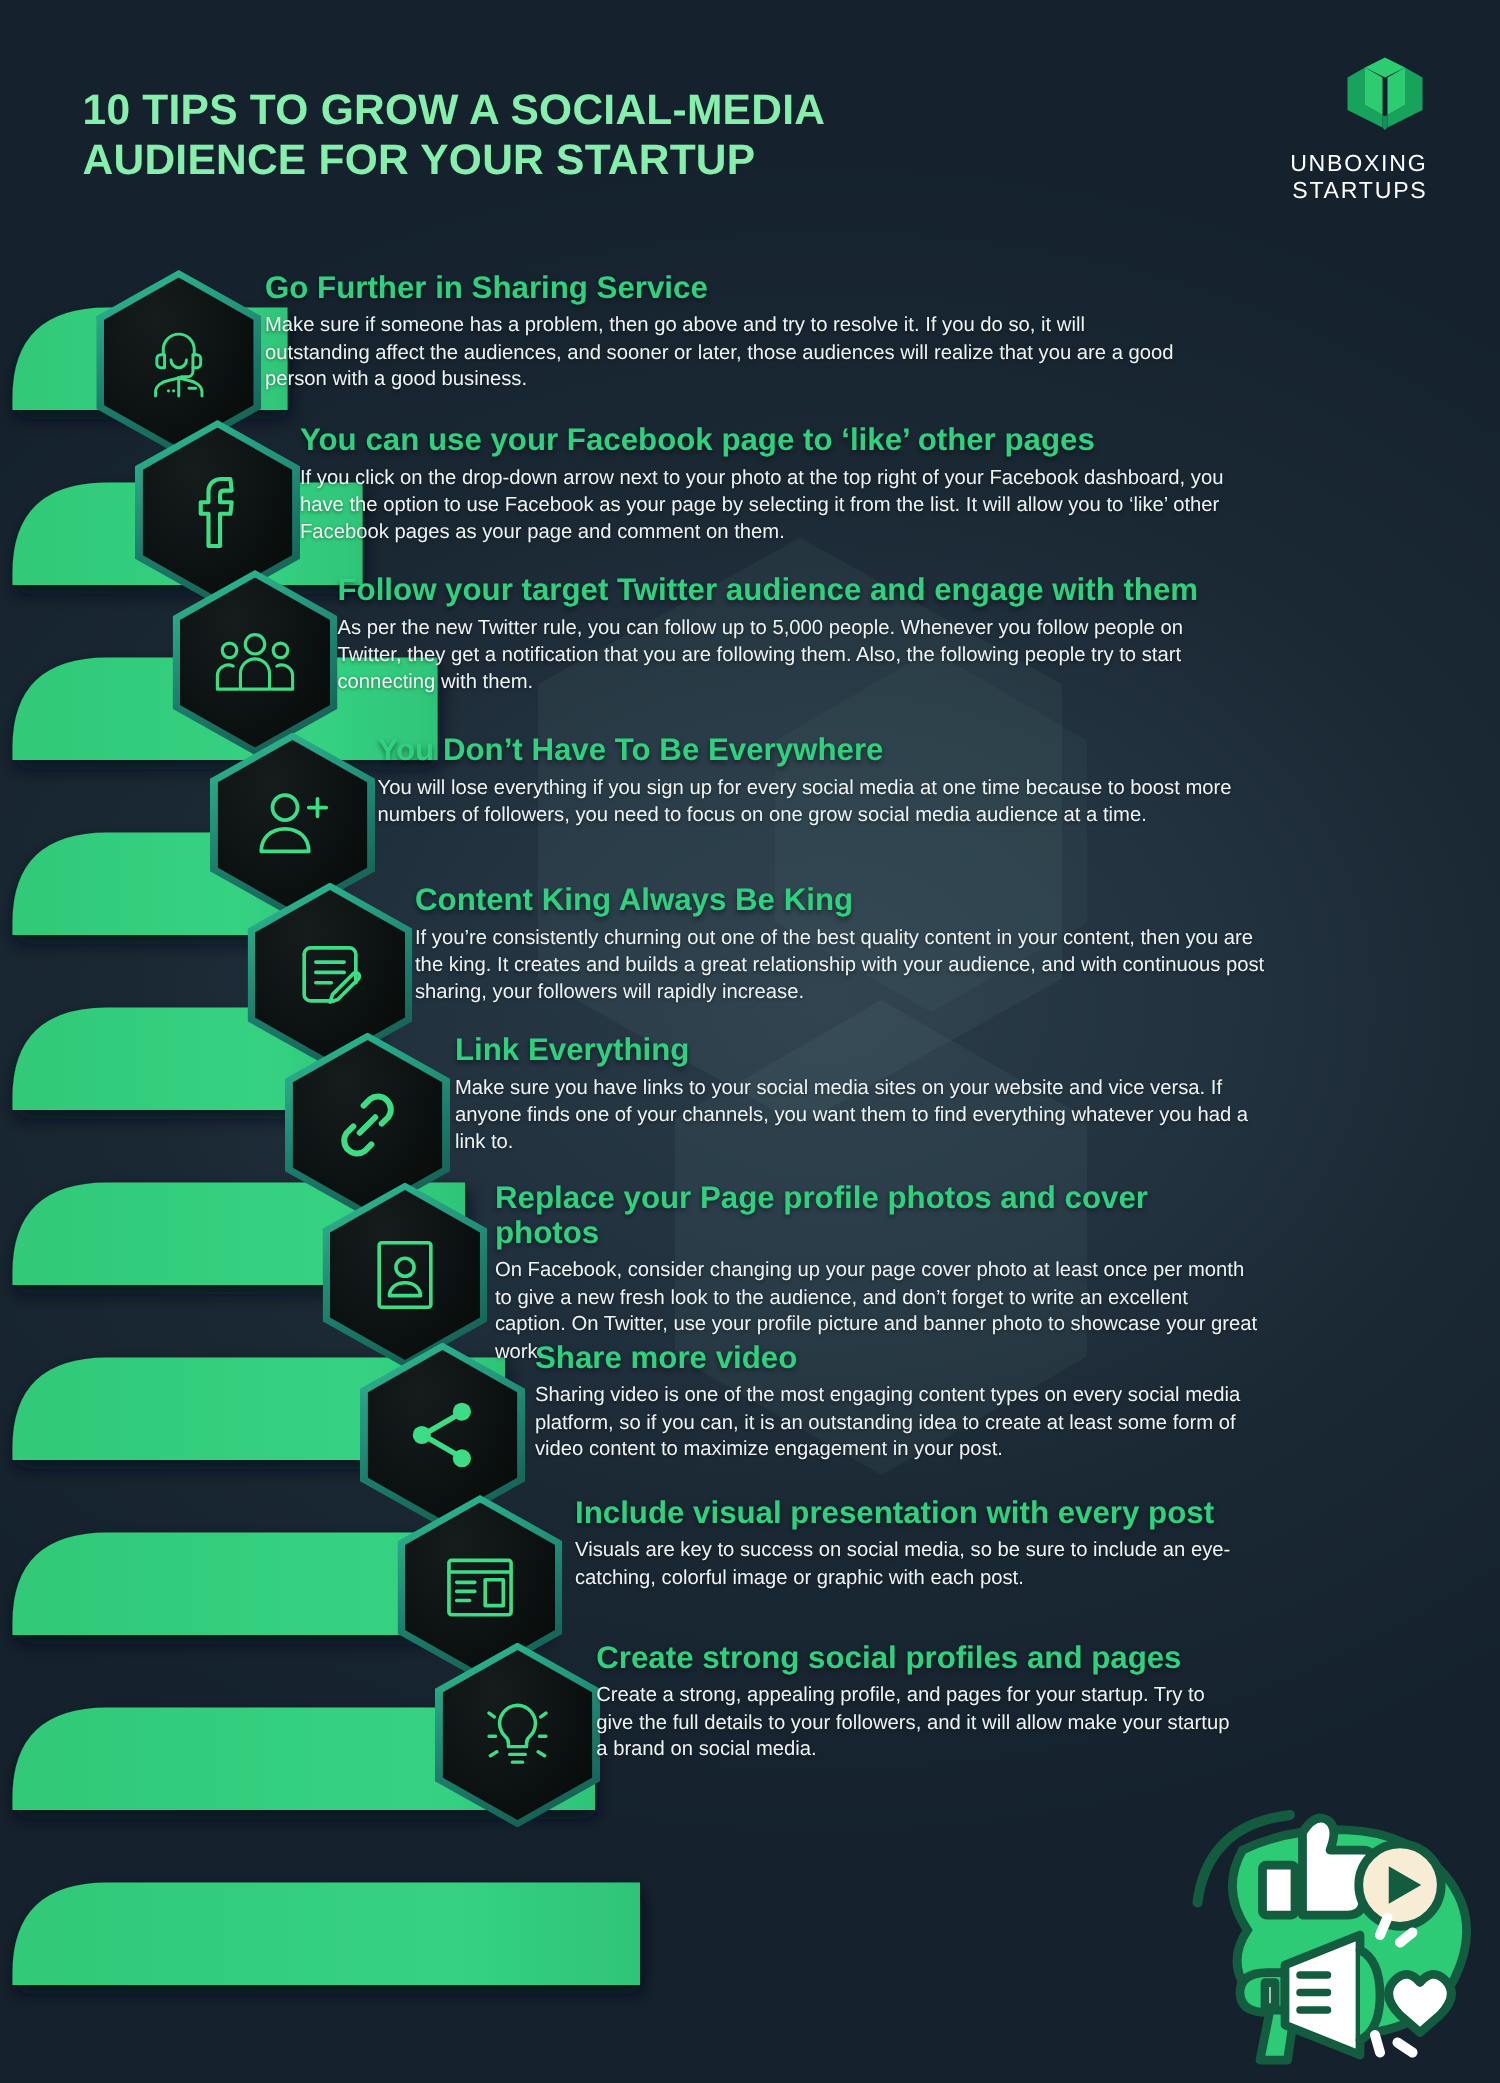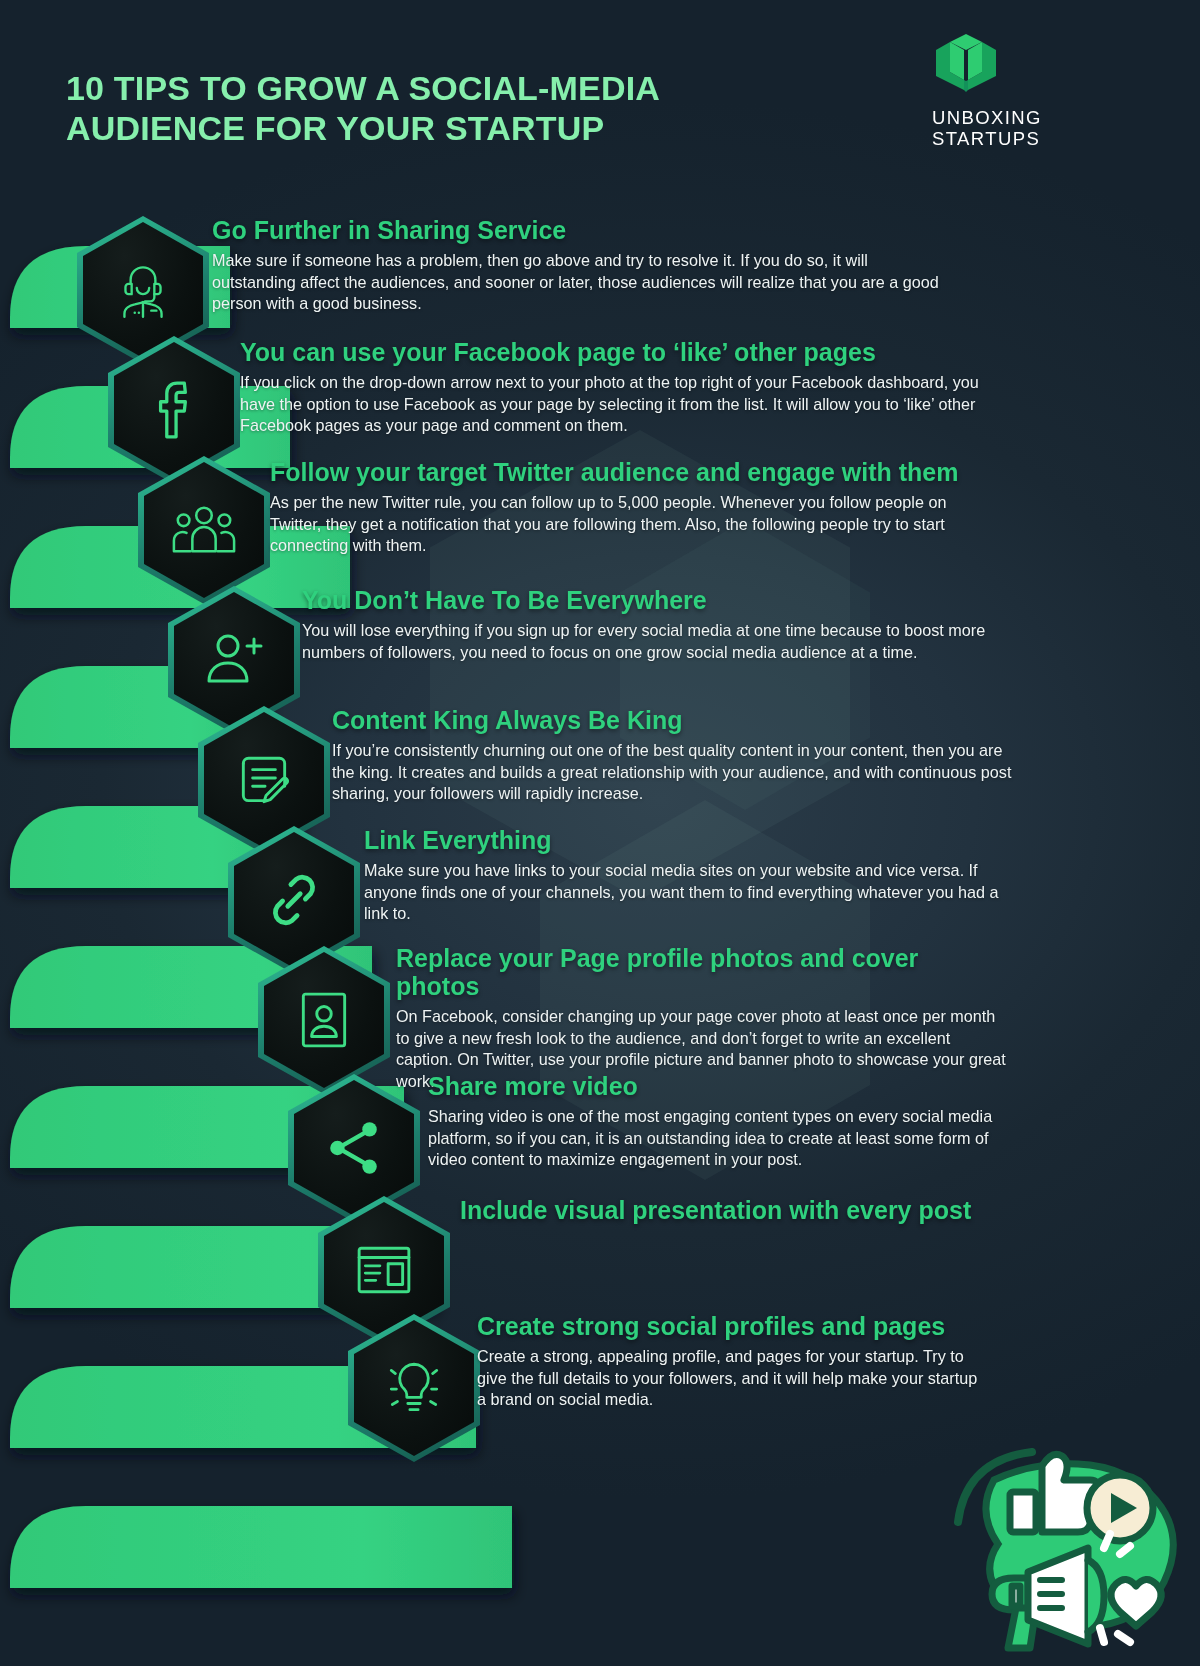--- a/index.html
+++ b/index.html
@@ -19,21 +19,21 @@
     clip-path:polygon(50% 0%,100% 25%,100% 75%,50% 100%,0% 75%,0% 25%);
   }
 
   
   .header { position:absolute; top:0; left:0; width:1200px; height:190px; }
   .title {
     position:absolute; left:66px; top:68px; width:760px;
     font-size:34px; line-height:1.18; font-weight:bold; letter-spacing:.2px;
     color:#86efac; text-transform:uppercase;
   }
-  .logo { position:absolute; right:58px; top:32px; width:210px; text-align:left; }
+  .logo { position:absolute; right:58px; top:44px; width:210px; text-align:right; }
   .logo-mark { display:block; margin:0 0 10px auto; }
   .logo-text { font-size:18.5px; line-height:1.12; letter-spacing:1.4px; color:#fff; font-weight:400; }
 
   
   #ribbons { position:absolute; left:0; top:200px; width:640px; height:1420px; }
 
   
   .tip { position:absolute; }
   .hex-wrap { position:absolute; width:132px; height:148px; }
   .hex-outer {
@@ -301,39 +301,40 @@
           <rect x="4" y="4" width="48" height="42" rx="2"></rect>
           <path d="M4 13h48"></path>
           <rect x="32" y="19" width="14" height="20"></rect>
           <path d="M10 21h14M10 28h14M10 35h10"></path>
         </svg>
       </span>
     </div>
   </div>
   <div class="tip-body" style="left:460px; top:1196px; width:540px;">
     <div class="tip-title">Include visual presentation with every post</div>
+    <div class="tip-text">Visuals are key to success on social media, so be sure to include an eye-catching, colorful image or graphic with each post.</div>
   </div>
 </div>
 
 <div class="tip">
   <div class="hex-wrap" style="left:348px; top:1314px;">
     <div class="hex-outer"></div>
     <div class="hex-inner">
       <span>
         <svg width="62" height="60" viewBox="0 0 60 58" fill="none" stroke="#3ddd85" stroke-width="2.7" stroke-linecap="round" stroke-linejoin="round">
           <path d="M30 6a14 14 0 00-9 24.6c1.4 1.3 2 3 2 4.8V38h14v-2.6c0-1.8.6-3.5 2-4.8A14 14 0 0030 6z"></path>
           <path d="M24 44h12M26 50h8"></path>
           <path d="M8 12l4 3M8 30h5M9 45l5-3M52 12l-4 3M52 30h-5M51 45l-5-3"></path>
         </svg>
       </span>
     </div>
   </div>
   <div class="tip-body" style="left:477px; top:1312px; width:510px;">
     <div class="tip-title">Create strong social profiles and pages</div>
-    <div class="tip-text">Create a strong, appealing profile, and pages for your startup. Try to give the full details to your followers, and it will help make your startup a brand on social media.</div>
+    <div class="tip-text">Create a strong, appealing profile, and pages for your startup. Try to give the full details to your followers, and it will allow make your startup a brand on social media.</div>
   </div>
 </div>
 
 <div class="bottom-art">
   <svg viewBox="0 0 270 260" width="270" height="260">
 
     <path d="M70 80 q-18 32 4 64 q-20 30 8 58 q30 30 76 26 q62 -4 82 -46 q22 -46 -8 -82 q-28 -34 -78 -36 q-46 -2 -84 16 Z" fill="#2ecb77" stroke="#145c3f" stroke-width="7"></path>
 
     <path d="M34 122 q8 -62 74 -70" fill="none" stroke="#145c3f" stroke-width="8" stroke-linecap="round"></path>
 

